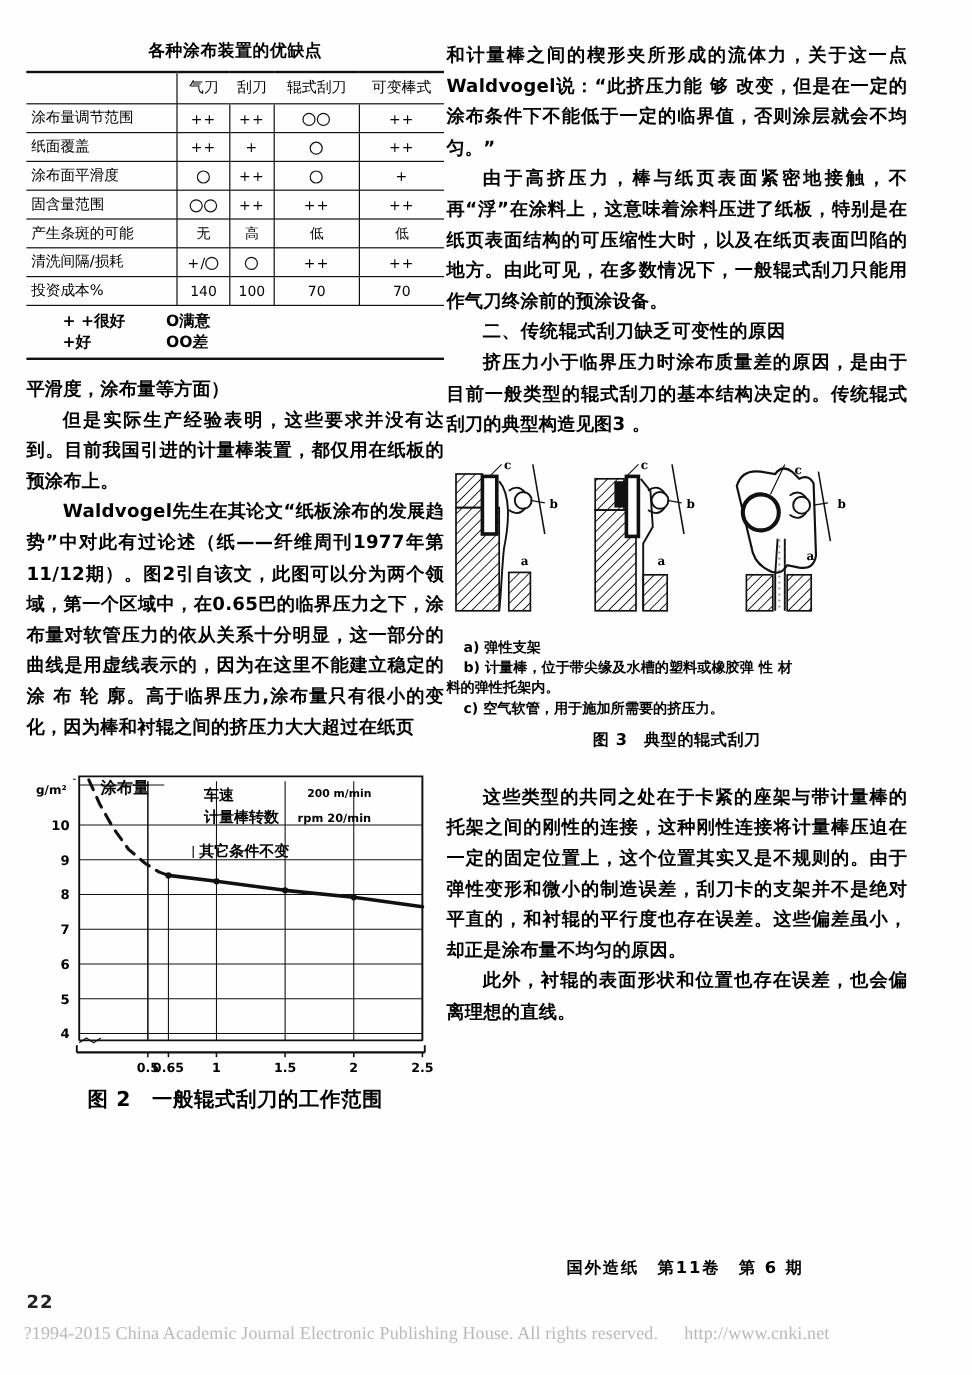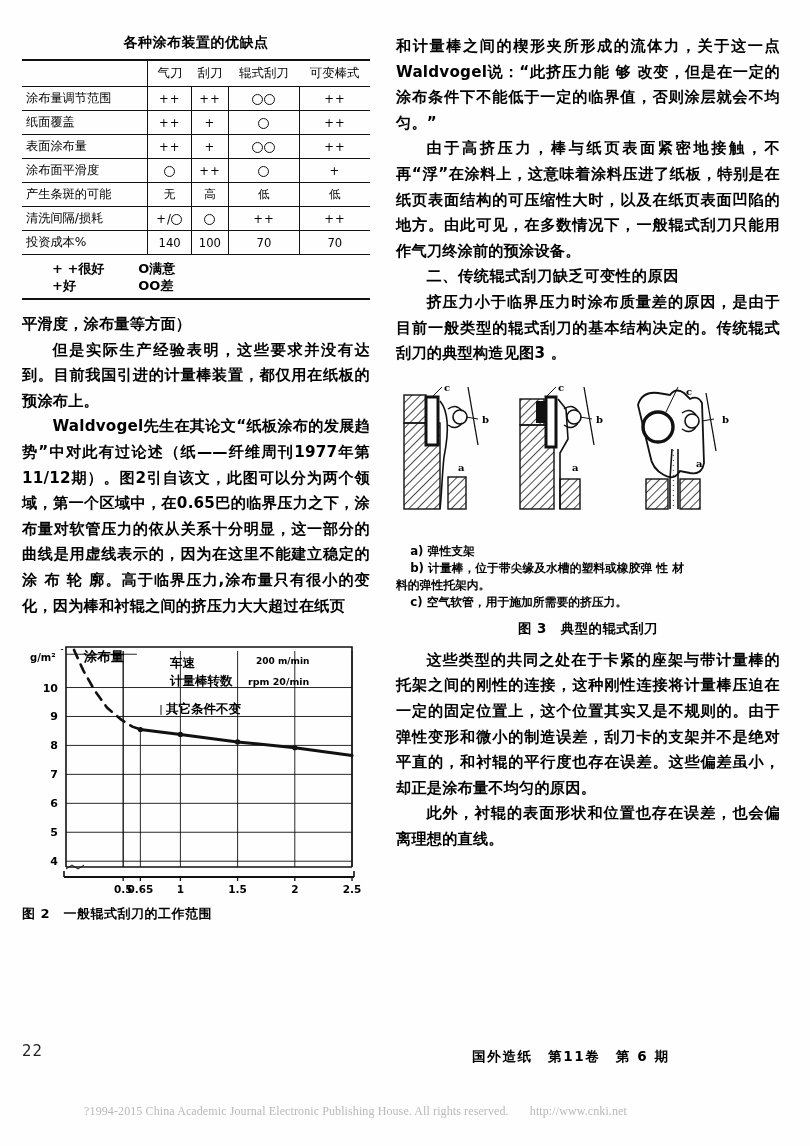--- a/index.html
+++ b/index.html
@@ -5,21 +5,21 @@
   html,body{margin:0;padding:0;background:#fff;}
   body{
     width:810px;height:1146px;position:relative;overflow:hidden;
     font-family:"DejaVu Sans","Liberation Sans",sans-serif;
     color:#000;
   }
   .page{position:absolute;inset:0;background:#fefefe;}
 
   
   .col-left{position:absolute;left:22px;top:34px;width:348px;}
-  .col-right{position:absolute;left:396px;top:34px;width:384px;}
+  .col-right{position:absolute;left:372px;top:34px;width:384px;}
 
   
   .para{
     font-size:15.2px;line-height:25.6px;text-align:justify;
     font-weight:700;letter-spacing:.2px;margin:0 0 0 0;
     font-family:"DejaVu Sans","Liberation Sans",sans-serif;
   }
   .para.indent{text-indent:2em;}
   .heading{
     font-size:15.2px;line-height:25.6px;font-weight:700;
@@ -59,48 +59,48 @@
   .legend{
     font-size:13px;font-weight:700;margin-top:5px;
     display:flex;gap:34px;padding-left:30px;
   }
   .legend .lcol div{line-height:17px;white-space:nowrap;}
   .tbl-rule{border-bottom:2.2px solid #111;margin-top:4px;}
 
   
   .chart-wrap{margin-top:16px;position:relative;}
   .chart-cap{
-    font-weight:700;font-size:13px;
+    text-align:center;font-weight:700;font-size:17px;
     margin-top:8px;letter-spacing:.5px;
   }
 
   
   .fig3-wrap{margin-top:12px;}
   .fig3-legend{
-    font-size:11.8px;line-height:17px;font-weight:700;margin-top:12px;
+    font-size:11.8px;line-height:17px;font-weight:700;margin-top:0;
   }
   .fig3-legend .li{text-indent:1.2em;}
   .fig3-cap{
     text-align:center;font-weight:700;font-size:13.4px;
     margin-top:9px;letter-spacing:.5px;
   }
 
   
   .pageno{
-    position:absolute;left:22px;top:1042px;
-    font-size:15px;font-weight:400;letter-spacing:1px;color:#222;
+    position:absolute;left:22px;top:1076px;
+    font-size:15px;font-weight:700;letter-spacing:1px;color:#222;
   }
   .journal{
     position:absolute;left:472px;top:1048px;
     font-size:13.6px;font-weight:700;letter-spacing:1.6px;
   }
   .footer{
     position:absolute;left:0;top:1104px;width:711px;text-align:center;
     font-family:"Liberation Serif","DejaVu Serif",serif;
-    font-size:12px;color:#b9b9b9;letter-spacing:.1px;white-space:nowrap;
+    font-size:15px;color:#b9b9b9;letter-spacing:.1px;white-space:nowrap;
   }
   .footer .url{margin-left:18px;}
   svg{display:block;}
 </style>
 </head>
 <body>
 
 <div class="page">
 
   <div class="col-left">
@@ -126,32 +126,32 @@
             <td class="vcell last"><span class="sym">+</span><span class="sym">+</span></td>
           </tr>
           <tr>
             <td class="rowlabel">纸面覆盖</td>
             <td class="vcell"><span class="sym">+</span><span class="sym">+</span></td>
             <td class="vcell"><span class="sym">+</span></td>
             <td class="vcell"><span class="circ"></span></td>
             <td class="vcell last"><span class="sym">+</span><span class="sym">+</span></td>
           </tr>
           <tr>
-            <td class="rowlabel">表面涂布量</td>
-            <td class="vcell"><span class="sym">+</span><span class="sym">+</span></td>
-            <td class="vcell"><span class="sym">+</span></td>
-            <td class="vcell"><span class="circ"></span><span class="circ"></span></td>
-            <td class="vcell last"><span class="sym">+</span><span class="sym">+</span></td>
-          </tr>
-          <tr>
             <td class="rowlabel">涂布面平滑度</td>
             <td class="vcell"><span class="circ"></span></td>
             <td class="vcell"><span class="sym">+</span><span class="sym">+</span></td>
             <td class="vcell"><span class="circ"></span></td>
             <td class="vcell last"><span class="sym">+</span></td>
+          </tr>
+          <tr>
+            <td class="rowlabel">固含量范围</td>
+            <td class="vcell"><span class="circ"></span><span class="circ"></span></td>
+            <td class="vcell"><span class="sym">+</span><span class="sym">+</span></td>
+            <td class="vcell"><span class="sym">+</span><span class="sym">+</span></td>
+            <td class="vcell last"><span class="sym">+</span><span class="sym">+</span></td>
           </tr>
           <tr>
             <td class="rowlabel">产生条斑的可能</td>
             <td class="vcell">无</td>
             <td class="vcell">高</td>
             <td class="vcell">低</td>
             <td class="vcell last">低</td>
           </tr>
           <tr>
             <td class="rowlabel">清洗间隔/损耗</td>
@@ -319,21 +319,21 @@
       <div class="fig3-legend">
         <div class="li">a) 弹性支架</div>
         <div class="li">b) 计量棒，位于带尖缘及水槽的塑料或橡胶弹 性 材</div>
         <div>料的弹性托架内。</div>
         <div class="li">c) 空气软管，用于施加所需要的挤压力。</div>
       </div>
 
       <div class="fig3-cap">图 3　典型的辊式刮刀</div>
     </div>
 
-    <p class="para indent" style="margin-top:10px;">这些类型的共同之处在于卡紧的座架与带计量棒的托架之间的刚性的连接，这种刚性连接将计量棒压迫在一定的固定位置上，这个位置其实又是不规则的。由于弹性变形和微小的制造误差，刮刀卡的支架并不是绝对平直的，和衬辊的平行度也存在误差。这些偏差虽小，却正是涂布量不均匀的原因。</p>
+    <p class="para indent" style="margin-top:26px;">这些类型的共同之处在于卡紧的座架与带计量棒的托架之间的刚性的连接，这种刚性连接将计量棒压迫在一定的固定位置上，这个位置其实又是不规则的。由于弹性变形和微小的制造误差，刮刀卡的支架并不是绝对平直的，和衬辊的平行度也存在误差。这些偏差虽小，却正是涂布量不均匀的原因。</p>
     <p class="para indent">此外，衬辊的表面形状和位置也存在误差，也会偏离理想的直线。</p>
   </div>
 
   <div class="pageno">22</div>
   <div class="journal">国外造纸　第11卷　第 6 期</div>
 
   <div class="footer">
     <span>?1994-2015 China Academic Journal Electronic Publishing House. All rights reserved.</span>
     <span class="url">http://www.cnki.net</span>
   </div>

